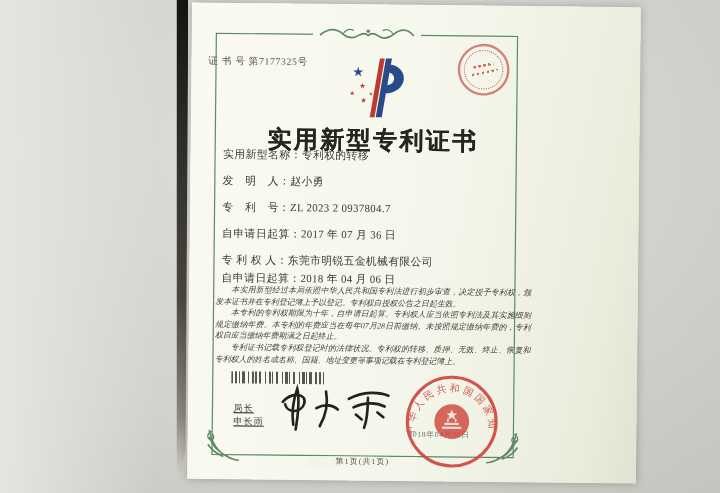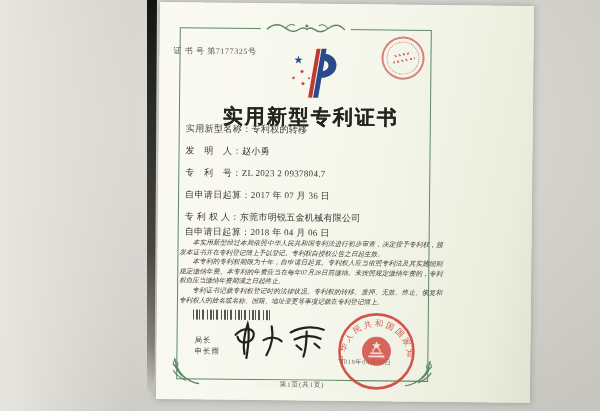--- a/index.html
+++ b/index.html
@@ -87,21 +87,21 @@
     position:absolute; left:36px; top:307px; width:78px; height:10px; opacity:.85;
     background:repeating-linear-gradient(90deg,
       #3a3a36 0 1px, transparent 1px 3px,
       #3a3a36 3px 5px, transparent 5px 6px,
       #3a3a36 6px 7px, transparent 7px 9px,
       #3a3a36 9px 11px, transparent 11px 14px);
   }
 
   .signer {
     position:absolute; left:38px; top:332px;
-    font-size:7.5px; line-height:11px; color:#494640; letter-spacing:1px;
+    font-size:7.5px; line-height:11px; color:#494640; letter-spacing:1px;text-decoration:underline;
   }
   .signature { position:absolute; left:72px; top:315px; width:108px; height:50px; }
 
   .seal-date {
     position:absolute; left:184px; top:354px; width:80px;
     font-size:6.5px; color:rgba(90,88,82,.85); letter-spacing:.5px;
   }
   .seal { position:absolute; left:180px; top:307px; width:80px; height:80px; opacity:.93; }
 
   .page-footer {

